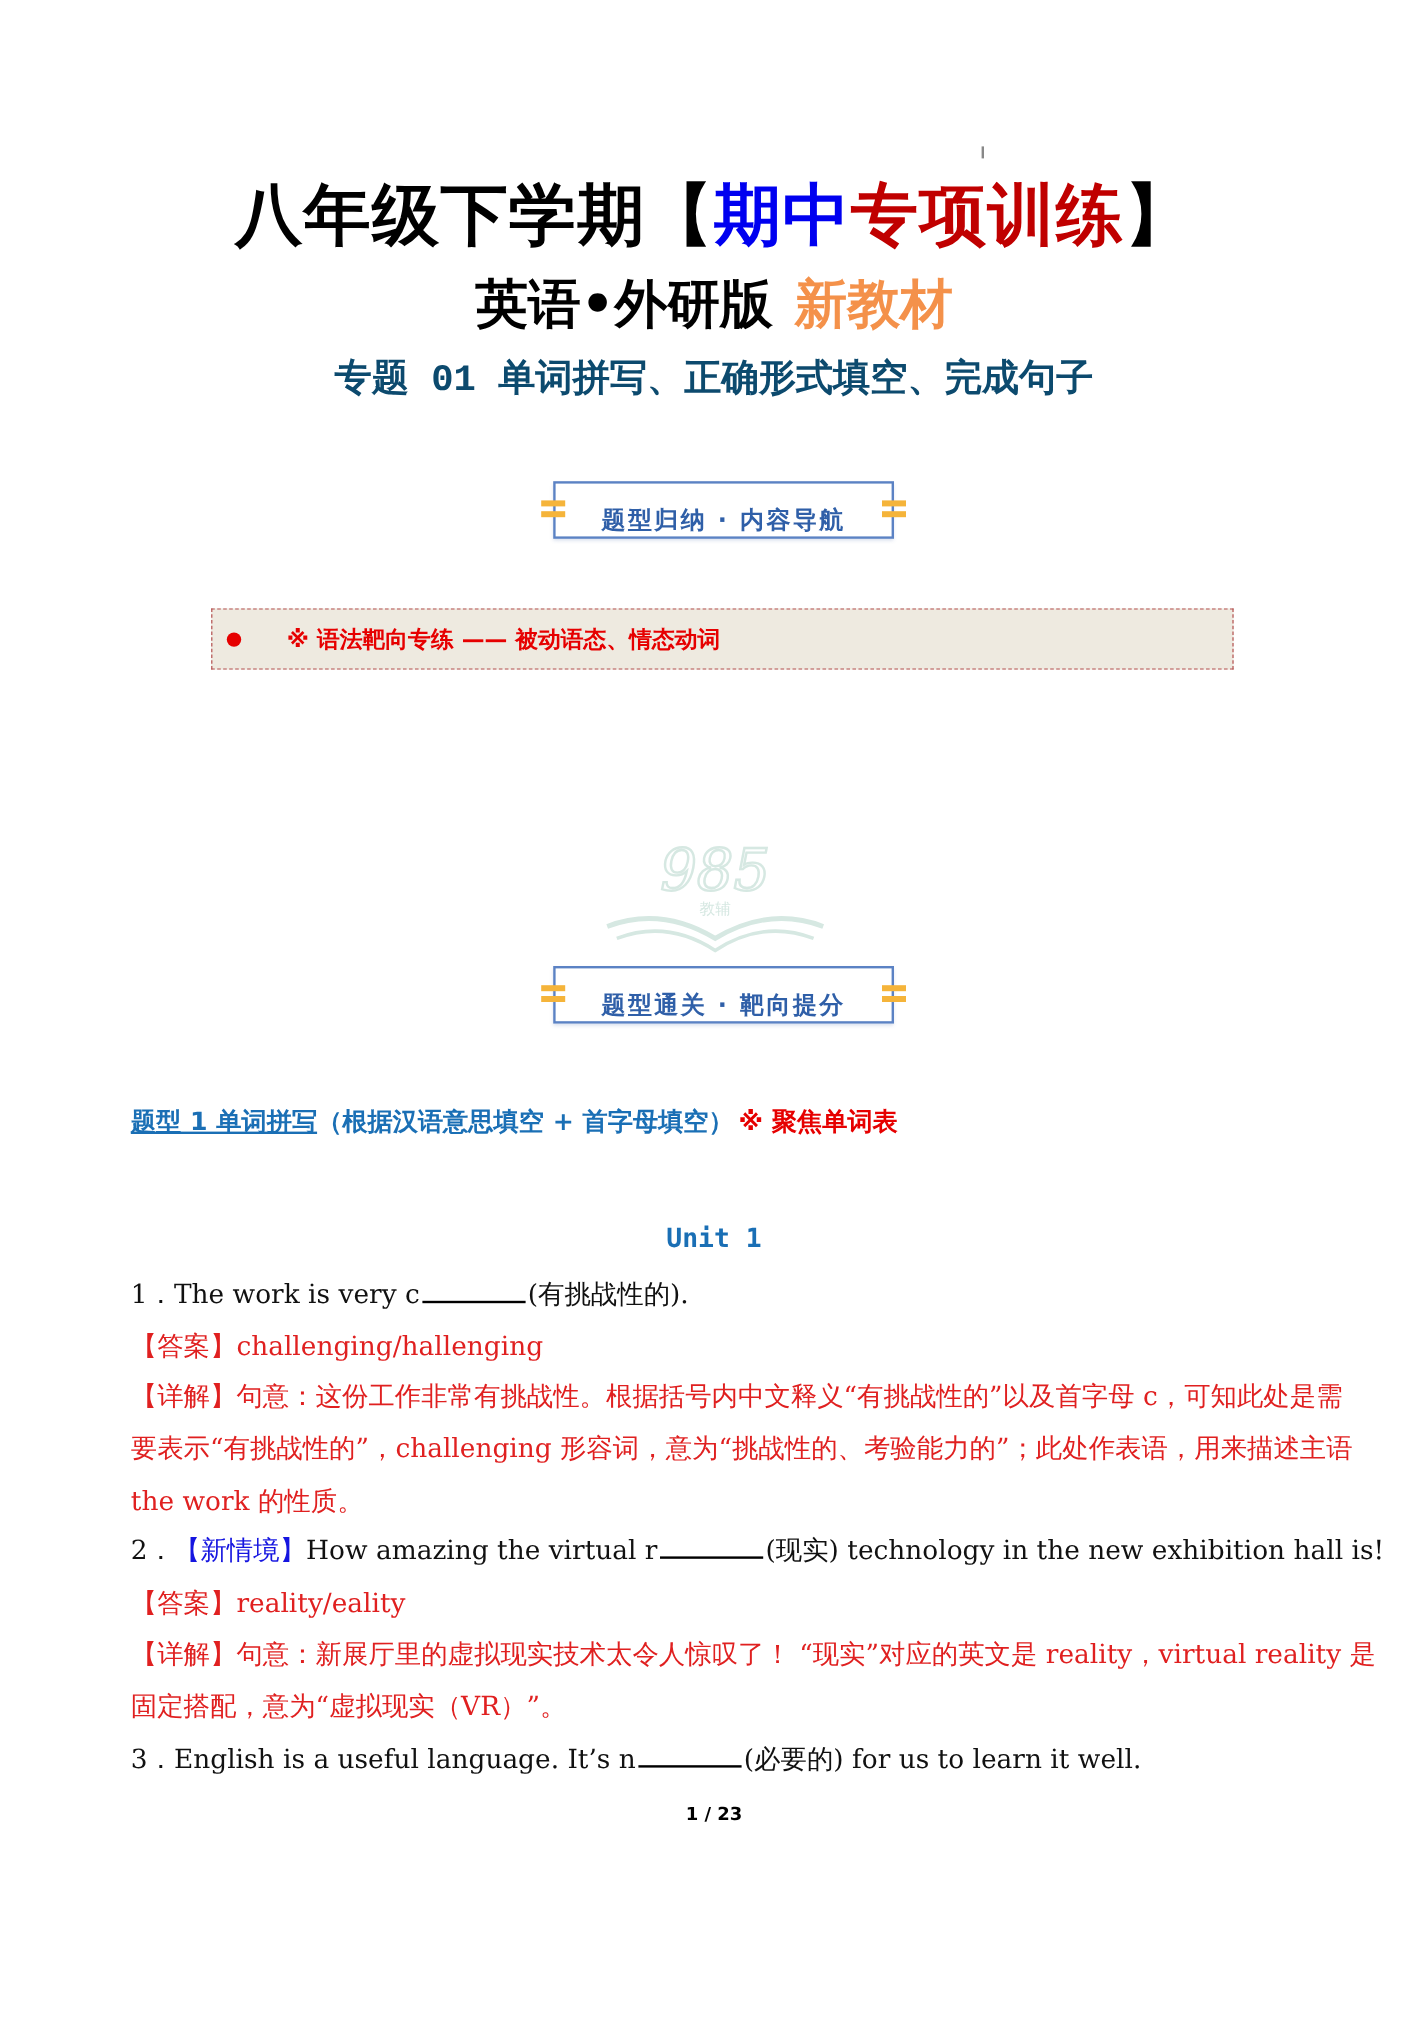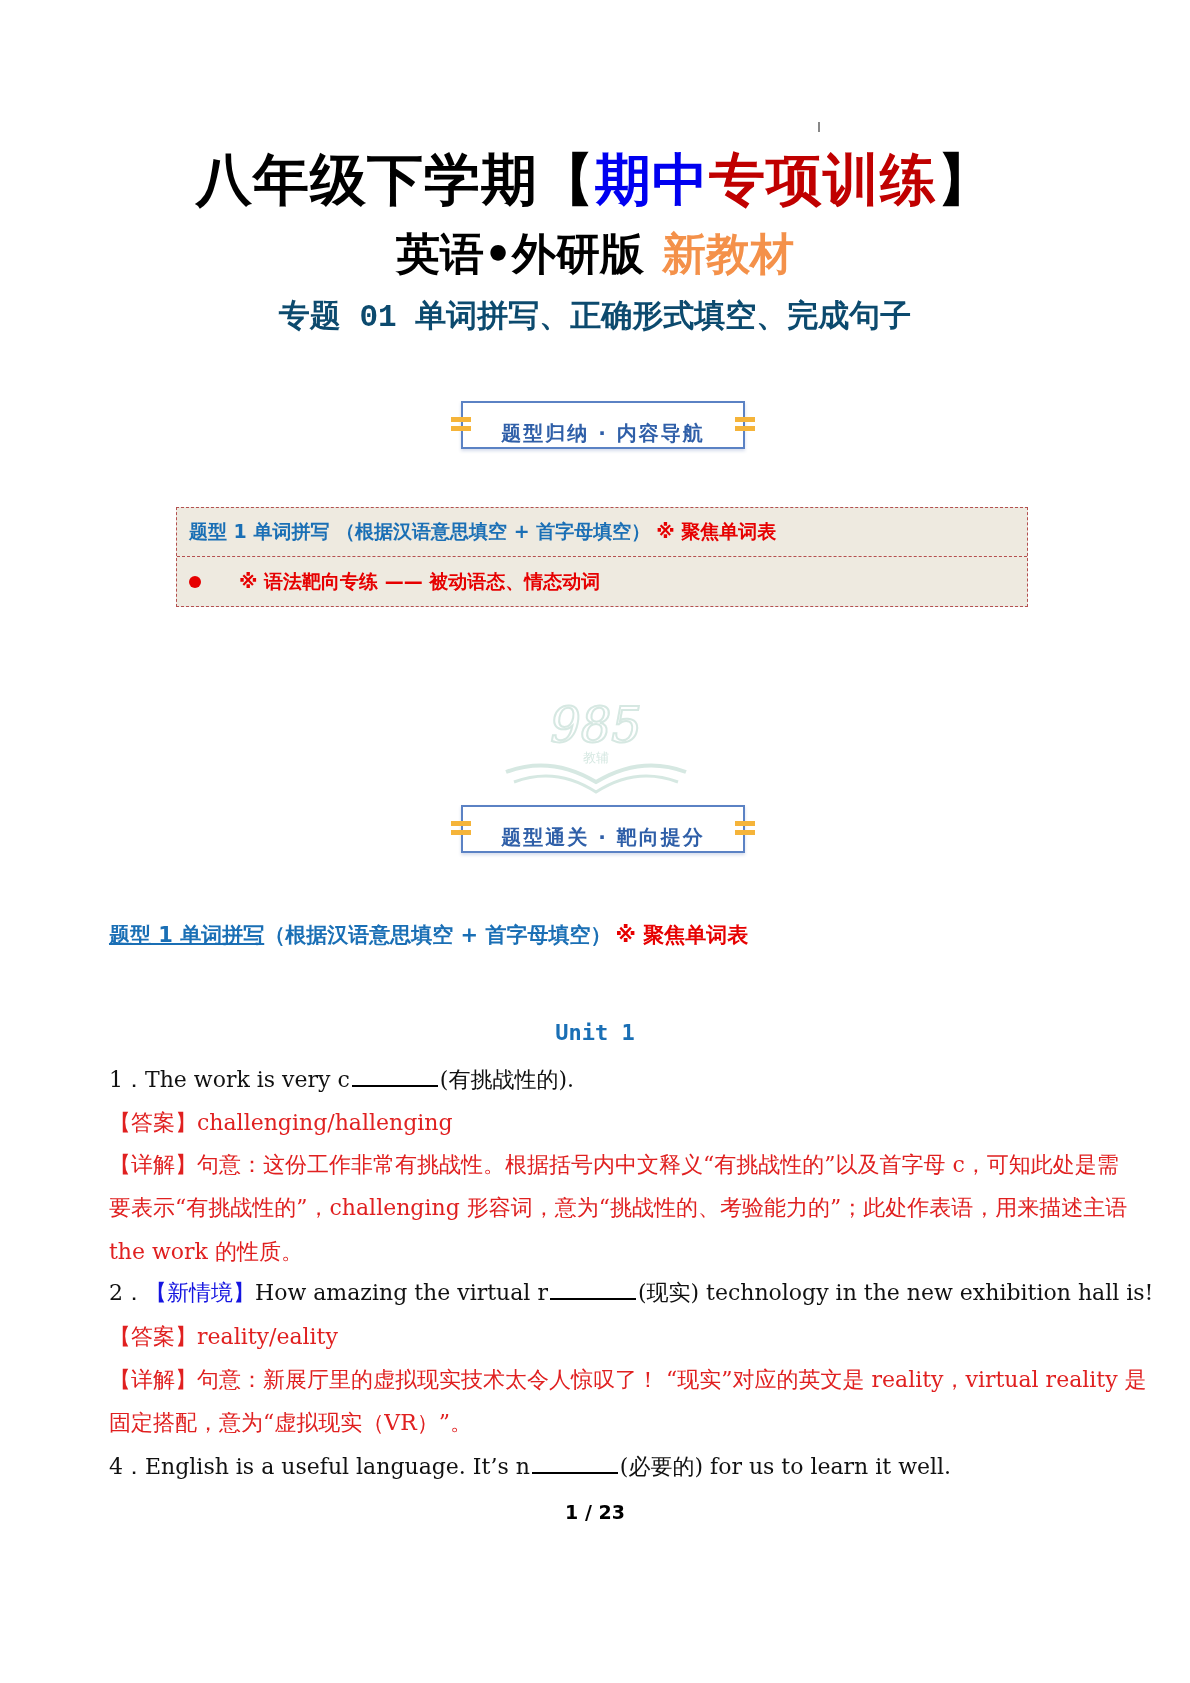--- a/index.html
+++ b/index.html
@@ -55,44 +55,40 @@
           font-size: 22px; color: #1a6fb5; line-height: 30px; }
 
   .line { left: 109px; width: 990px; font-size: 22px; line-height: 28px; white-space: nowrap; }
   .q { color: #111; }
   .ans { color: #e02020; }
   .tag-blue { color: #1515e0; }
   .blank { display: inline-block; width: 86px; border-bottom: 2px solid #000; height: 18px;
            vertical-align: baseline; margin: 0 2px; }
 
   .pageno { top: 1500px; font-family: "DejaVu Sans", sans-serif; font-weight: bold;
-            font-size: 19px; color: #000; line-height: 24px; }
+            font-size: 15px; color: #000; line-height: 24px; }
 </style>
 </head>
 <body>
 
 <div class="abs mark"></div>
 
 <div class="abs center title"><span>八年级下学期【</span><span class="blue">期中</span><span class="red">专项训练</span><span>】</span></div>
 
 <div class="abs center subtitle"><span>英语•外研版</span><span class="orange">新教材</span></div>
 
 <div class="abs center topic">专题 01  单词拼写、正确形式填空、完成句子</div>
 
 <div class="abs navbox" style="left:461px; top:401px;">
   <span class="tab l"></span>
   <span>题型归纳 · 内容导航</span>
   <span class="tab r"></span>
 </div>
 
 <div class="abs toc">
-  <div class="toc-row">
-    <span>题型 1  单词拼写  （根据汉语意思填空 + 首字母填空）</span>
-    <span class="red" style="margin-left:6px">※  聚焦单词表</span>
-  </div>
   <div class="toc-row">
     <span class="dot"></span>
     <span class="red">※  语法靶向专练  ——  被动语态、情态动词</span>
   </div>
 </div>
 
 <svg class="abs watermark" viewBox="0 0 220 100">
   <text x="110" y="42" text-anchor="middle" font-family="DejaVu Serif, serif" font-style="italic" font-size="48" fill="none" stroke="#d6e8e2" stroke-width="2">985</text>
   <text x="110" y="62" text-anchor="middle" font-family="DejaVu Sans, sans-serif" font-size="13" fill="#d6e8e2">教辅</text>
   <path d="M20 72 Q65 55 110 82 Q155 55 200 72" fill="none" stroke="#d6e8e2" stroke-width="4"></path>
@@ -113,15 +109,15 @@
 <div class="abs line ans" style="top:1109px;"><span>【答案】</span><span>challenging/hallenging</span></div>
 <div class="abs line ans" style="top:1151px;">【详解】句意：这份工作非常有挑战性。根据括号内中文释义“有挑战性的”以及首字母 c，可知此处是需</div>
 <div class="abs line ans" style="top:1194px;">要表示“有挑战性的”，challenging 形容词，意为“挑战性的、考验能力的”；此处作表语，用来描述主语</div>
 <div class="abs line ans" style="top:1238px;">the work 的性质。</div>
 
 <div class="abs line q" style="top:1279px;"><span>2．</span><span class="tag-blue">【新情境】</span><span>How amazing the virtual r</span><span class="blank"></span><span>(现实) technology in the new exhibition hall is!</span></div>
 <div class="abs line ans" style="top:1323px;"><span>【答案】</span><span>reality/eality</span></div>
 <div class="abs line ans" style="top:1366px;">【详解】句意：新展厅里的虚拟现实技术太令人惊叹了！  “现实”对应的英文是 reality，virtual reality 是</div>
 <div class="abs line ans" style="top:1409px;">固定搭配，意为“虚拟现实（VR）”。</div>
 
-<div class="abs line q" style="top:1453px;"><span>4．English is a useful language. It’s n</span><span class="blank"></span><span>(必要的) for us to learn it well.</span></div>
+<div class="abs line q" style="top:1453px;"><span>3．English is a useful language. It’s n</span><span class="blank"></span><span>(必要的) for us to learn it well.</span></div>
 
 <div class="abs center pageno">1 / 23</div>
 
 </body></html>

